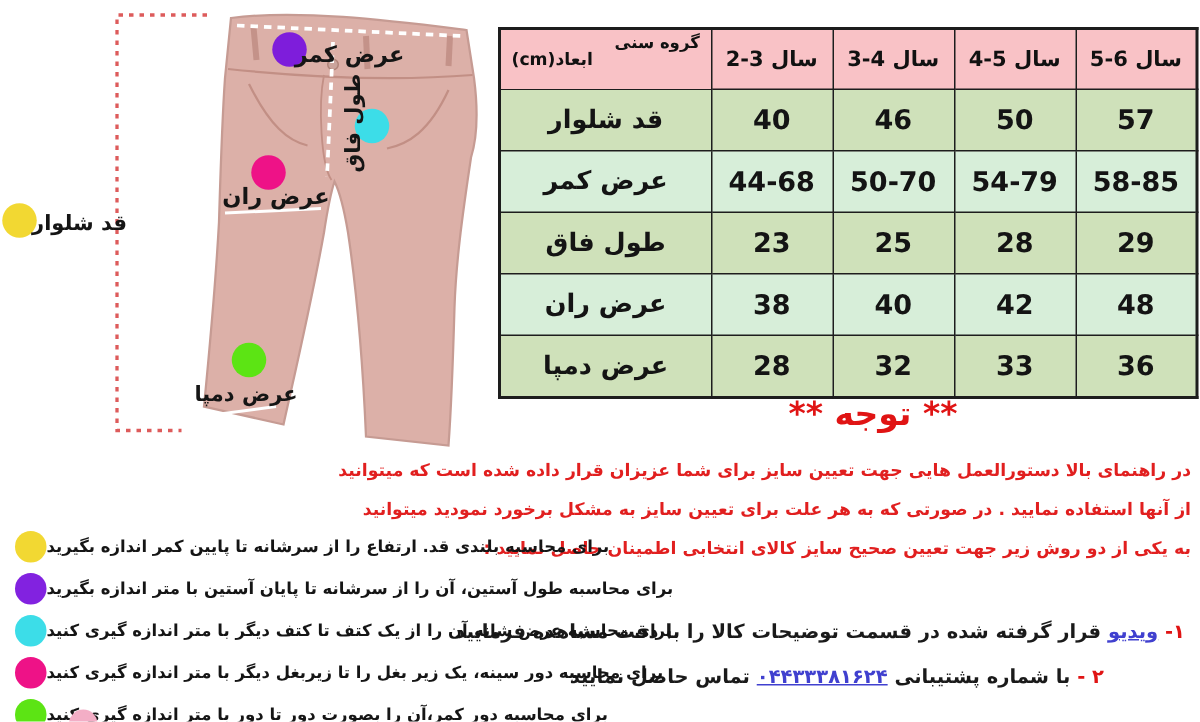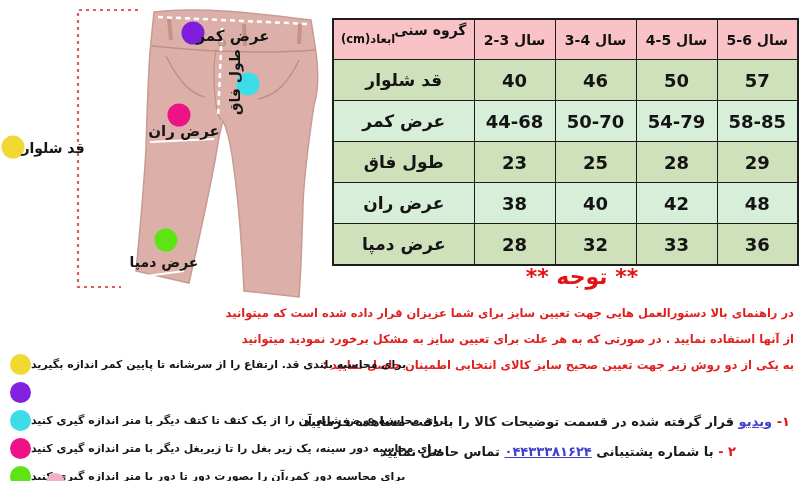--- a/index.html
+++ b/index.html
@@ -14,21 +14,21 @@
   }
   table.size-table td{border:1.6px solid #1d1d1d;text-align:center;vertical-align:middle;padding:0;}
   table.size-table col.c-label{width:141px;}
   table.size-table col.c-val{width:81px;}
   tr.head td{background:#f9c2c6;height:39px;font-size:14px;font-weight:bold;color:#111;}
   td.corner{
     position:relative;
     background-image:linear-gradient(to bottom right, rgba(0,0,0,0) 49.4%, #2a2a2a 49.4%, #2a2a2a 50.8%, rgba(0,0,0,0) 50.8%);
     background-color:#f9c2c6;
   }
-  .corner-top{position:absolute;top:2px;right:7px;font-size:14px;font-weight:bold;direction:rtl;}
+  .corner-top{position:absolute;top:2px;right:7px;font-size:11px;font-weight:bold;direction:rtl;}
   .corner-bottom{position:absolute;bottom:13px;left:7px;font-size:11.5px;font-weight:bold;direction:rtl;}
   tr.row td{height:40px;}
   tr.row .lbl{font-size:17px;font-weight:bold;direction:rtl;color:#141414;}
   tr.row .val{font-size:18px;font-weight:bold;color:#141414;margin-left:40px;}
   tr.row-a td{background:#cfe1ba;}
   tr.row-b td{background:#d7eed9;}
 
   
   .notice-title{
     position:absolute;left:368px;top:264px;width:428px;
@@ -181,20 +181,21 @@
     </div>
   </div>
 
   <div class="legend">
     <div class="legend-row">
       <div class="legend-dot" style="background-color: rgb(242, 216, 50);"></div>
       <div class="legend-text">برای محاسبه بلندی قد. ارتفاع را از سرشانه تا پایین کمر اندازه بگیرید</div>
     </div>
     <div class="legend-row">
       <div class="legend-dot" style="background-color: rgb(130, 34, 224);"></div>
+      <div class="legend-text">برای محاسبه طول آستین، آن را از سرشانه تا پایان آستین با متر اندازه بگیرید</div>
     </div>
     <div class="legend-row">
       <div class="legend-dot" style="background-color: rgb(60, 221, 232);"></div>
       <div class="legend-text">برای محاسبه عرض شانه.آن را از یک کتف تا کتف دیگر با متر اندازه گیری کنید</div>
     </div>
     <div class="legend-row">
       <div class="legend-dot" style="background-color: rgb(238, 18, 135);"></div>
       <div class="legend-text">برای محاسبه دور سینه، یک زیر بغل را تا زیربغل دیگر با متر اندازه گیری کنید</div>
     </div>
     <div class="legend-row">

